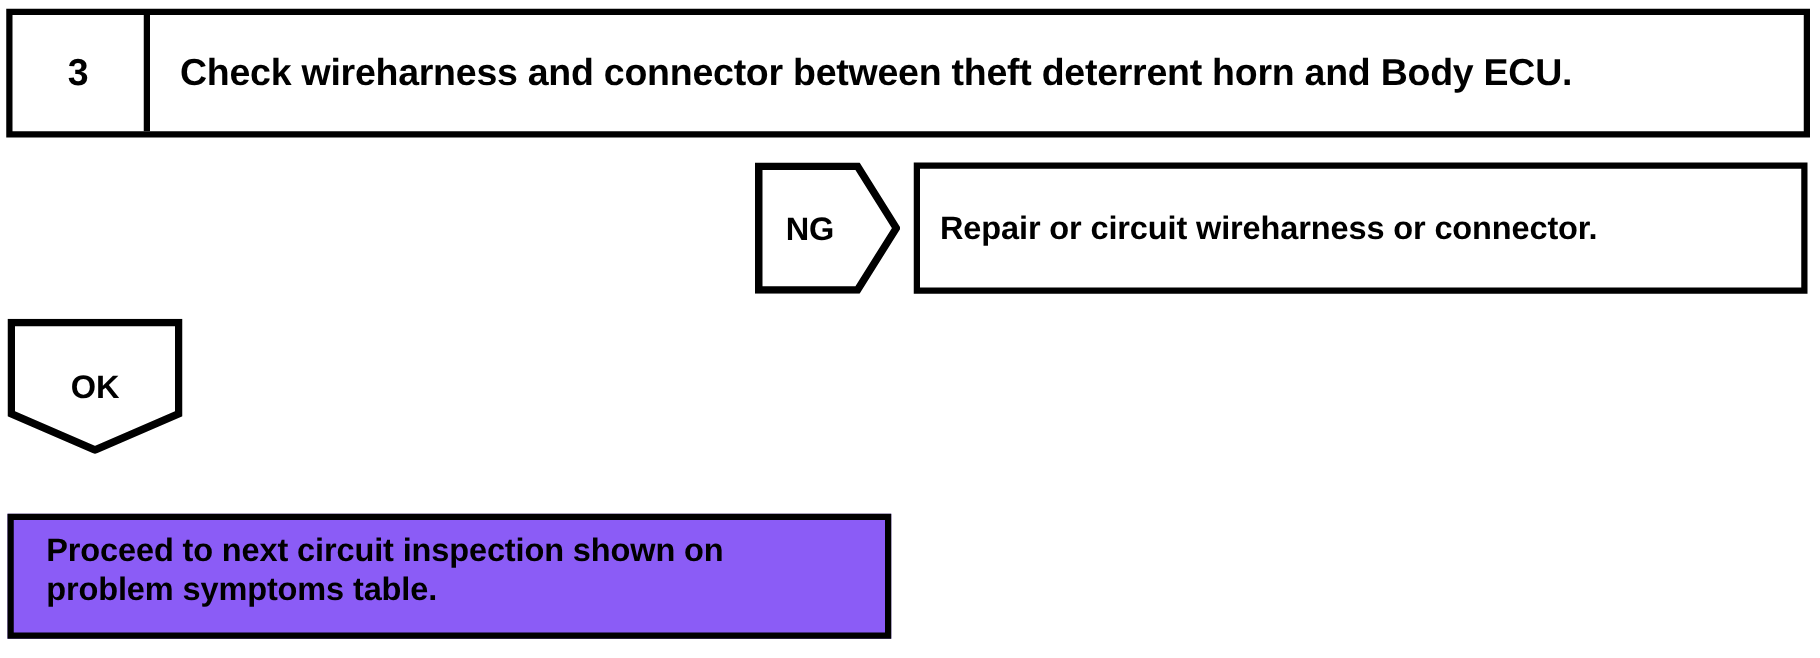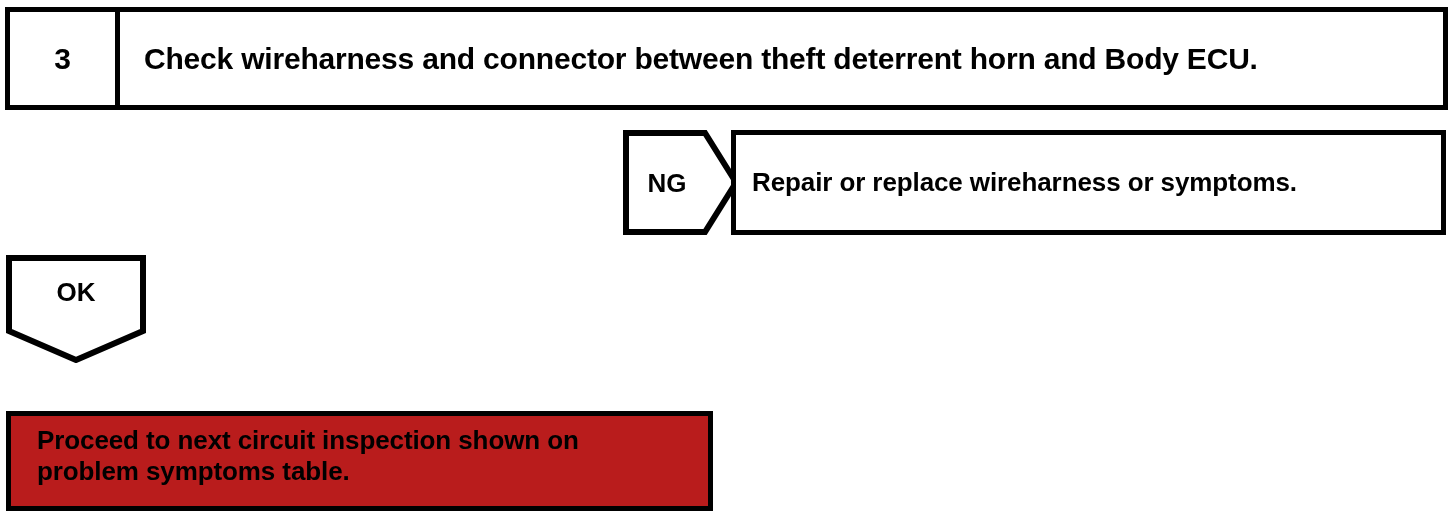--- a/index.html
+++ b/index.html
@@ -68,21 +68,20 @@
     text-align: center;
   }
 
   
   .ng-shape {
     position: absolute;
     left: 604px;
     top: 130px;
     width: 116px;
     height: 105px;
-    margin-left: 19px;
   }
   .ng-shape svg {
     display: block;
     width: 116px;
     height: 105px;
   }
   .ng-label {
     position: absolute;
     left: 0;
     top: 0;
@@ -127,21 +126,21 @@
     height: 108px;
   }
   .ok-shape svg {
     display: block;
     width: 140px;
     height: 108px;
   }
   .ok-label {
     position: absolute;
     left: 0;
-    top: 0;
+    top: 17px;
     width: 140px;
     height: 76px;
     display: flex;
     align-items: center;
     justify-content: center;
     font-size: 26px;
     font-weight: bold;
     line-height: 1;
     padding-bottom: 2px;
     box-sizing: border-box;
@@ -149,21 +148,21 @@
 
   
   .proceed-box {
     position: absolute;
     left: 6px;
     top: 411px;
     width: 707px;
     height: 100px;
     box-sizing: border-box;
     border: 5px solid #000000;
-    background: #b91c1c;
+    background: #8b5cf6;
     padding: 9px 0 0 26px;
   }
   .proceed-text {
     font-size: 26px;
     font-weight: bold;
     line-height: 1.18;
     letter-spacing: -0.1px;
     white-space: pre-line;
   }
 </style>
@@ -182,21 +181,21 @@
   </div>
 
   <div class="ng-shape">
     <svg viewBox="0 0 116 105" xmlns="http://www.w3.org/2000/svg">
       <polygon points="3,3 82,3 113,52.5 82,102 3,102" fill="#ffffff" stroke="#000000" stroke-width="6" stroke-linejoin="miter"></polygon>
     </svg>
     <div class="ng-label">NG</div>
   </div>
 
   <div class="repair-box">
-    <span class="repair-text">Repair or replace wireharness or symptoms.</span>
+    <span class="repair-text">Repair or circuit wireharness or connector.</span>
   </div>
 
   <div class="ok-shape">
     <svg viewBox="0 0 140 108" xmlns="http://www.w3.org/2000/svg">
       <polygon points="3,3 137,3 137,76 70,105 3,76" fill="#ffffff" stroke="#000000" stroke-width="6" stroke-linejoin="miter"></polygon>
     </svg>
     <div class="ok-label">OK</div>
   </div>
 
   <div class="proceed-box">

